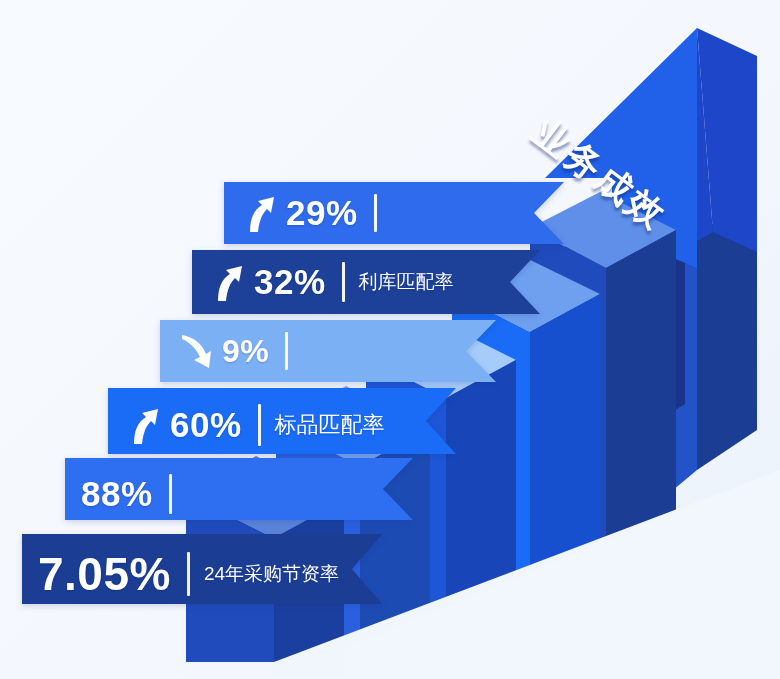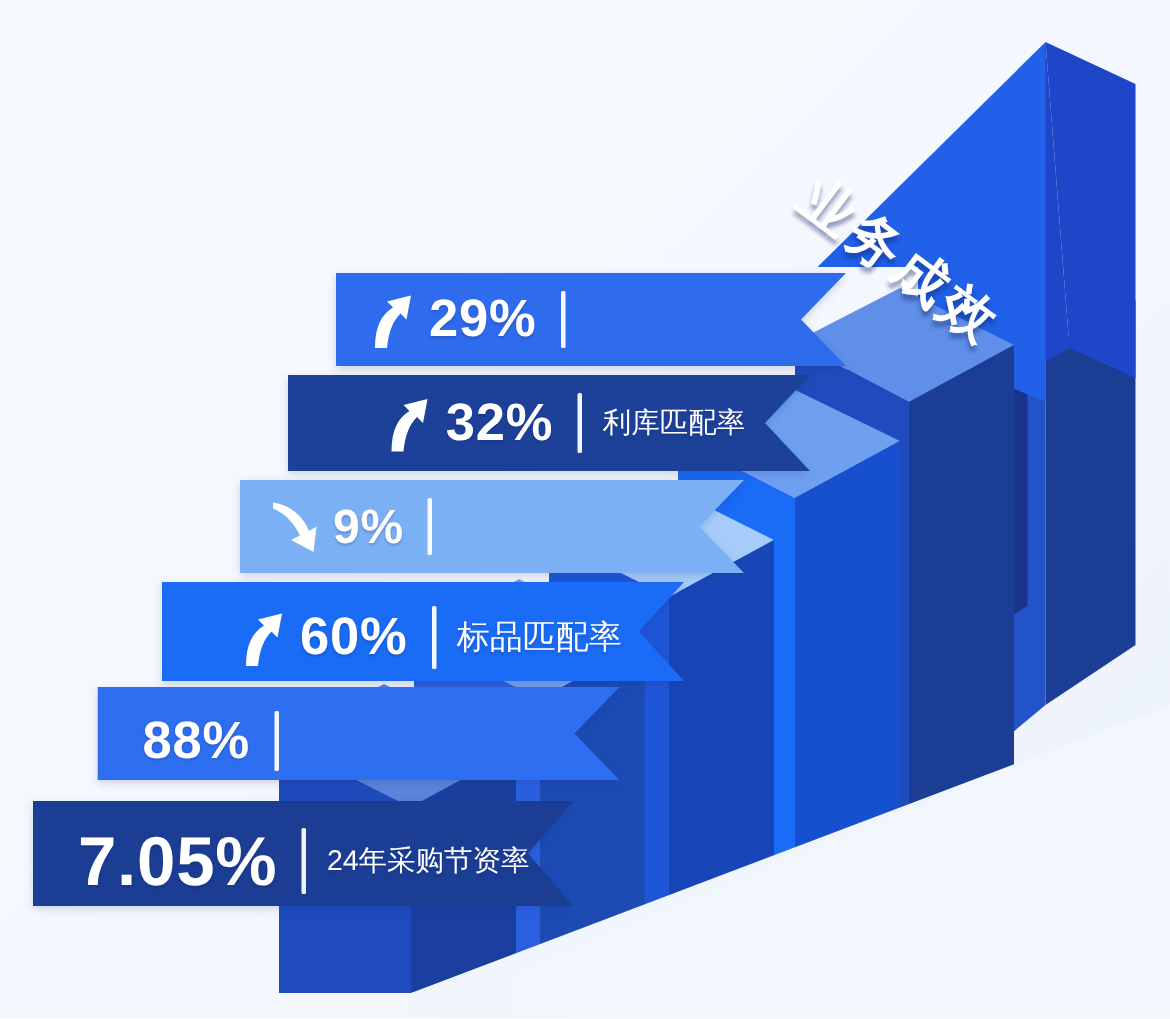--- a/index.html
+++ b/index.html
@@ -72,21 +72,21 @@
   .bar-label {
     color: #ffffff;
     white-space: nowrap;
     text-shadow: 0 1px 2px rgba(10, 30, 90, 0.2);
   }
 
   
   #bar-0 { left: 224px; top: 182px; width: 340px; height: 62px; }
   #bar-1 { left: 192px; top: 250px; width: 348px; height: 64px; }
   #bar-2 { left: 160px; top: 320px; width: 336px; height: 62px; }
-  #bar-3 { left: 108px; top: 388px; width: 348px; height: 73px; padding-left: 30px; }
+  #bar-3 { left: 108px; top: 388px; width: 348px; height: 73px; }
   #bar-4 { left: 65px;  top: 458px; width: 348px; height: 62px; }
   #bar-5 { left: 22px;  top: 534px; width: 360px; height: 70px; }
 
   #bar-0 .bar-value { font-size: 35px; }
   #bar-1 .bar-value { font-size: 35px; }
   #bar-2 .bar-value { font-size: 32px; }
   #bar-3 .bar-value { font-size: 35px; }
   #bar-4 .bar-value { font-size: 35px; }
   #bar-5 .bar-value { font-size: 46px; }
 
@@ -98,21 +98,21 @@
   #bar-5 .bar-label { font-size: 19px; }
 
   #bar-0 .bar-divider { height: 38px; }
   #bar-1 .bar-divider { height: 40px; }
   #bar-2 .bar-divider { height: 38px; }
   #bar-3 .bar-divider { height: 42px; }
   #bar-4 .bar-divider { height: 40px; }
   #bar-5 .bar-divider { height: 44px; }
 
   #bar-4 .bar-inner,
-  #bar-5 .bar-inner { padding-left: 30px; margin-top: 10px; }
+  #bar-5 .bar-inner { padding-left: 16px; margin-top: 10px; }
 
   
   #headline {
     position: absolute;
     left: 552px;
     top: 108px;
     transform: rotate(37deg);
     transform-origin: left top;
     color: #ffffff;
     font-size: 36px;
@@ -180,21 +180,21 @@
       </span>
       <span class="bar-value">29%</span>
       <span class="bar-divider"></span>
     </div>
   </div>
 
   <div class="bar" id="bar-1">
     <svg class="bar-shape" width="348" height="64" viewBox="0 0 348 64" style="position:absolute;left:0;top:0;">
       <polygon points="0,0 348,0 318,32 348,64 0,64" fill="#1d4099"></polygon>
     </svg>
-    <div class="bar-inner" style="position:relative;justify-content:center;">
+    <div class="bar-inner" style="position:relative;">
       <span class="bar-arrow">
         <svg width="40" height="42" viewBox="0 0 40 42">
           <path d="M10 40 C10 26 14 18 22 13 L18 9 L34 5 L31 21 L27 17 C22 22 19 29 18 40 Z" fill="#ffffff"></path>
         </svg>
       </span>
       <span class="bar-value">32%</span>
       <span class="bar-divider"></span>
       <span class="bar-label">利库匹配率</span>
     </div>
   </div>

